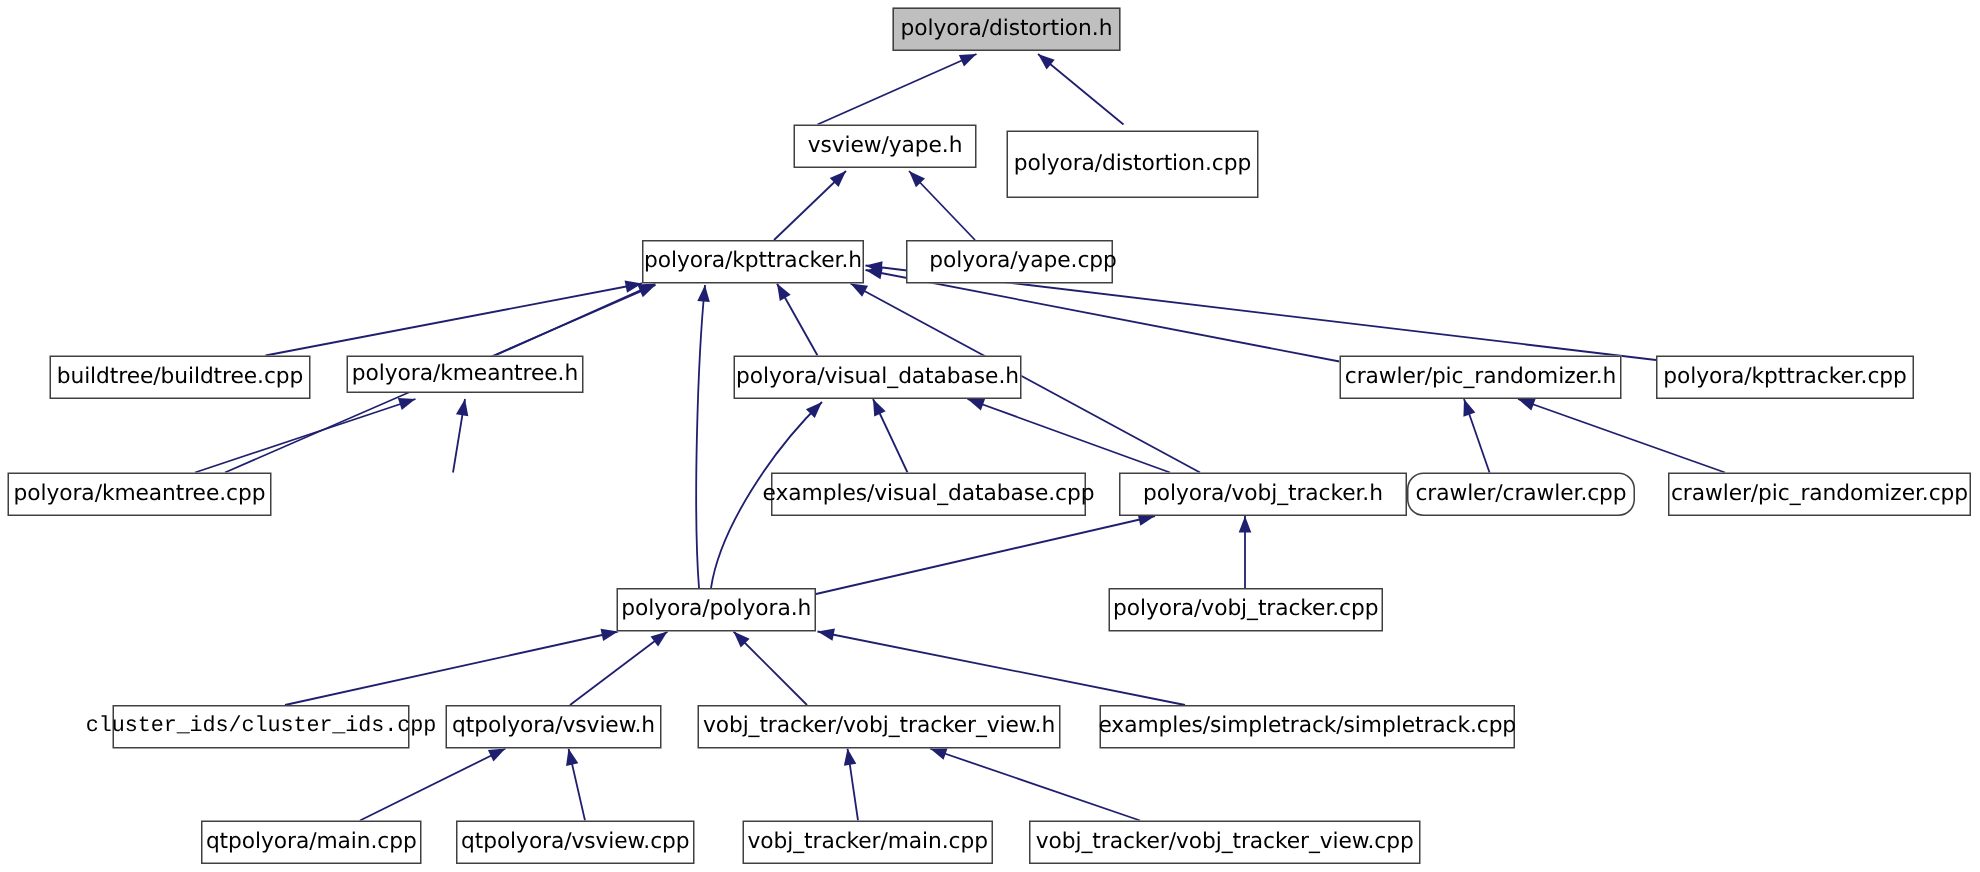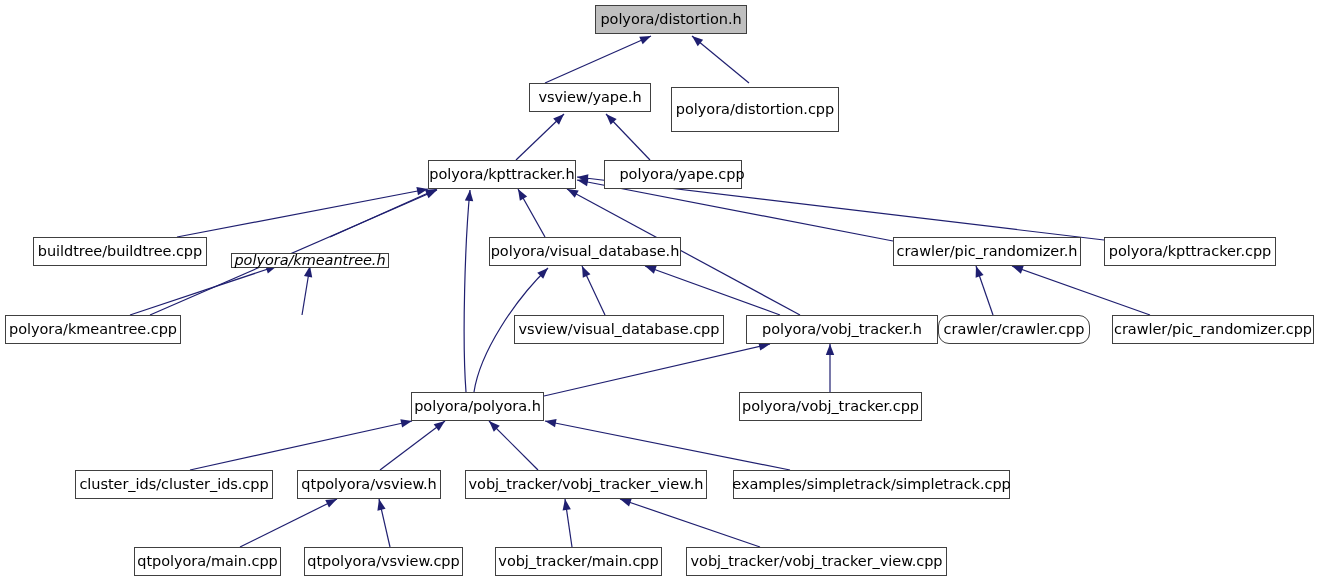--- a/index.html
+++ b/index.html
@@ -120,54 +120,54 @@
     </div>
     <div class="node-box" style="left: 428px; top: 160px; width: 148px; height: 29px;">
       <span class="node-label">polyora/kpttracker.h</span>
     </div>
     <div class="node-box" style="left: 604px; top: 160px; width: 138px; height: 29px; padding-left: 18px;">
       <span class="node-label">polyora/yape.cpp</span>
     </div>
     <div class="node-box" style="left: 33px; top: 237px; width: 174px; height: 29px;">
       <span class="node-label">buildtree/buildtree.cpp</span>
     </div>
-    <div class="node-box" style="left: 231px; top: 253px; width: 158px; height: 15px; font-style: italic;">
+    <div class="node-box" style="left: 231px; top: 237px; width: 158px; height: 25px;">
       <span class="node-label">polyora/kmeantree.h</span>
     </div>
     <div class="node-box" style="left: 489px; top: 237px; width: 192px; height: 29px;">
       <span class="node-label">polyora/visual_database.h</span>
     </div>
     <div class="node-box" style="left: 893px; top: 237px; width: 188px; height: 29px;">
       <span class="node-label">crawler/pic_randomizer.h</span>
     </div>
     <div class="node-box" style="left: 1104px; top: 237px; width: 172px; height: 29px;">
       <span class="node-label">polyora/kpttracker.cpp</span>
     </div>
     <div class="node-box" style="left: 5px; top: 315px; width: 176px; height: 29px;">
       <span class="node-label">polyora/kmeantree.cpp</span>
     </div>
     <div class="node-box" style="left: 514px; top: 315px; width: 210px; height: 29px;">
-      <span class="node-label">vsview/visual_database.cpp</span>
+      <span class="node-label">examples/visual_database.cpp</span>
     </div>
     <div class="node-box" style="left: 746px; top: 315px; width: 192px; height: 29px;">
       <span class="node-label">polyora/vobj_tracker.h</span>
     </div>
     <div class="node-box" style="left: 938px; top: 315px; width: 152px; height: 29px; border-radius: 11px;">
       <span class="node-label">crawler/crawler.cpp</span>
     </div>
     <div class="node-box" style="left: 1112px; top: 315px; width: 202px; height: 29px;">
       <span class="node-label">crawler/pic_randomizer.cpp</span>
     </div>
     <div class="node-box" style="left: 411px; top: 392px; width: 133px; height: 29px;">
       <span class="node-label">polyora/polyora.h</span>
     </div>
     <div class="node-box" style="left: 739px; top: 392px; width: 183px; height: 29px;">
       <span class="node-label">polyora/vobj_tracker.cpp</span>
     </div>
-    <div class="node-box" style="left: 75px; top: 470px; width: 198px; height: 29px;">
+    <div class="node-box" style="left: 75px; top: 470px; width: 198px; height: 29px; font-family: Liberation Mono, monospace;">
       <span class="node-label">cluster_ids/cluster_ids.cpp</span>
     </div>
     <div class="node-box" style="left: 297px; top: 470px; width: 144px; height: 29px;">
       <span class="node-label">qtpolyora/vsview.h</span>
     </div>
     <div class="node-box" style="left: 465px; top: 470px; width: 242px; height: 29px;">
       <span class="node-label">vobj_tracker/vobj_tracker_view.h</span>
     </div>
     <div class="node-box" style="left: 733px; top: 470px; width: 277px; height: 29px;">
       <span class="node-label">examples/simpletrack/simpletrack.cpp</span>

